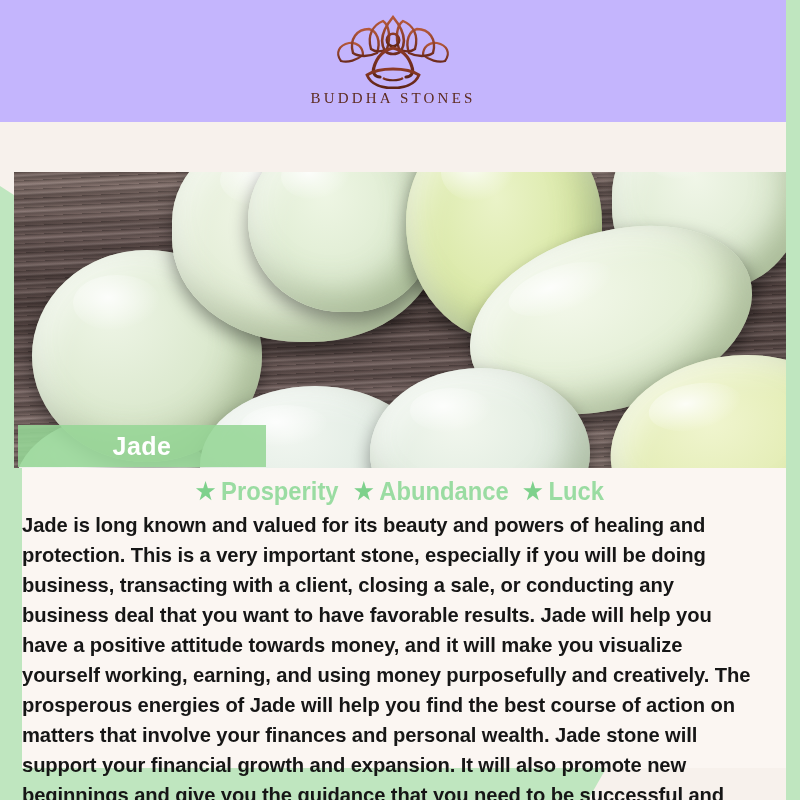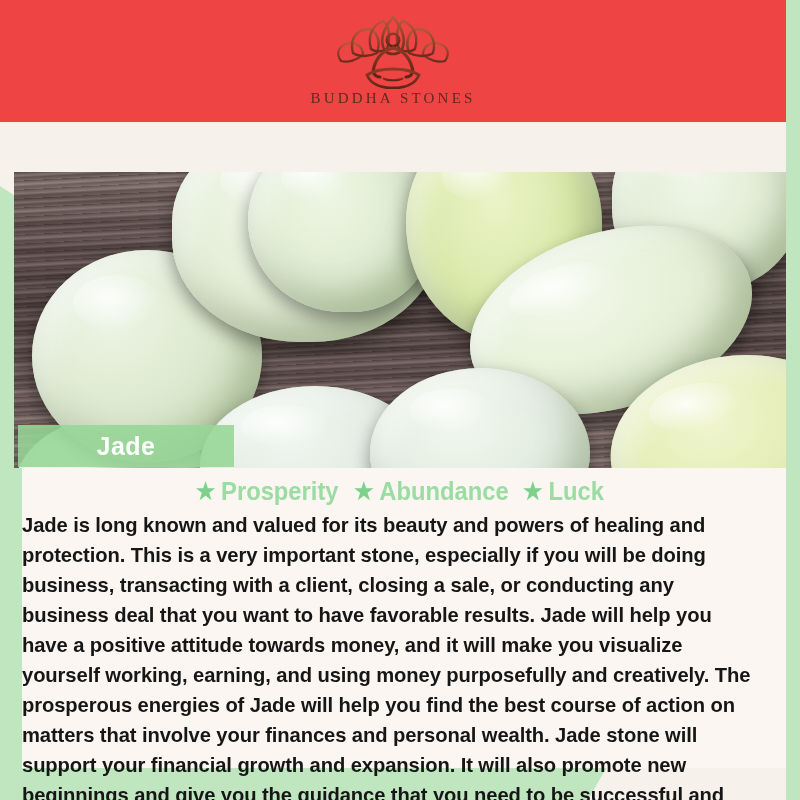--- a/index.html
+++ b/index.html
@@ -73,21 +73,21 @@
 
   
   .header {
     position: relative;
     z-index: 3;
     height: 122px;
     display: flex;
     flex-direction: column;
     align-items: center;
     justify-content: center;
-    background: #ef4444;
+    background: #c4b5fd;
     margin: 0 14px 0 0;
   }
   .logo-mark {
     width: 132px;
     height: 74px;
     display: block;
   }
   .logo-word {
     font-family: "Liberation Serif", serif;
     font-size: 15px;
@@ -192,21 +192,21 @@
         background: radial-gradient(ellipse at 44% 36%, #f0f6e8 0%, #e0ecd4 52%, #c7dab1 100%); }
   .s10{ left: 0px;   top: 244px; width: 200px; height: 150px; border-radius: 50%;
         background: radial-gradient(ellipse at 40% 30%, #f3f7f1 0%, #e2ece1 52%, #c9dbc8 100%); }
 
   
   .jade-banner {
     position: absolute;
     z-index: 5;
     left: 18px;
     top: 425px;
-    width: 216px;
+    width: 248px;
     height: 42px;
     background: rgba(150, 214, 150, 0.88);
     display: flex;
     align-items: center;
     justify-content: center;
   }
   .jade-text {
     font-family: "Liberation Sans", sans-serif;
     font-weight: bold;
     font-size: 25px;

